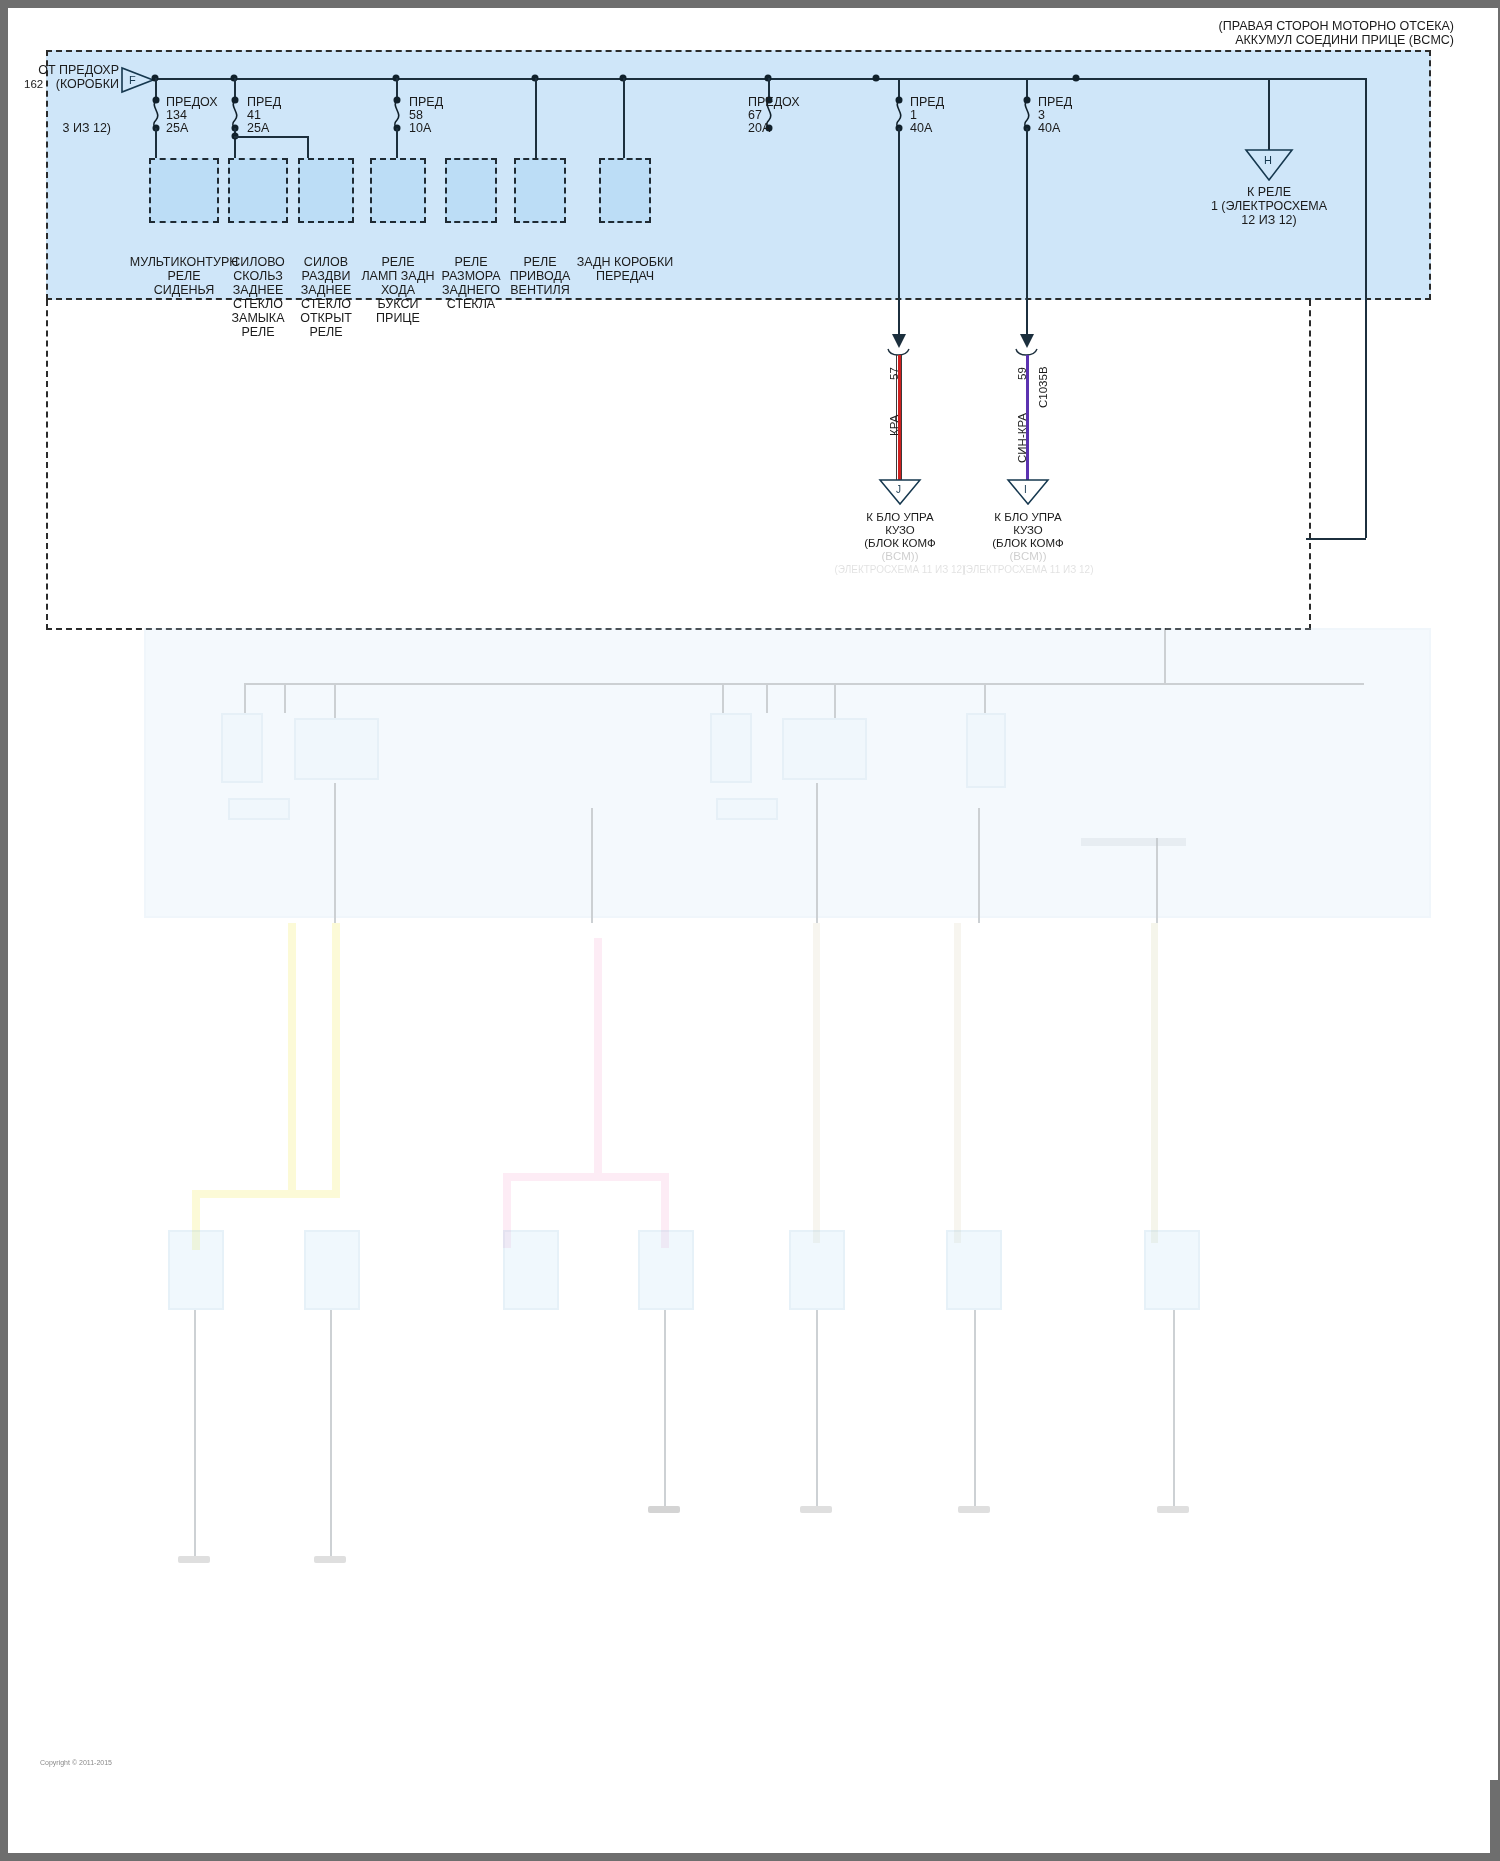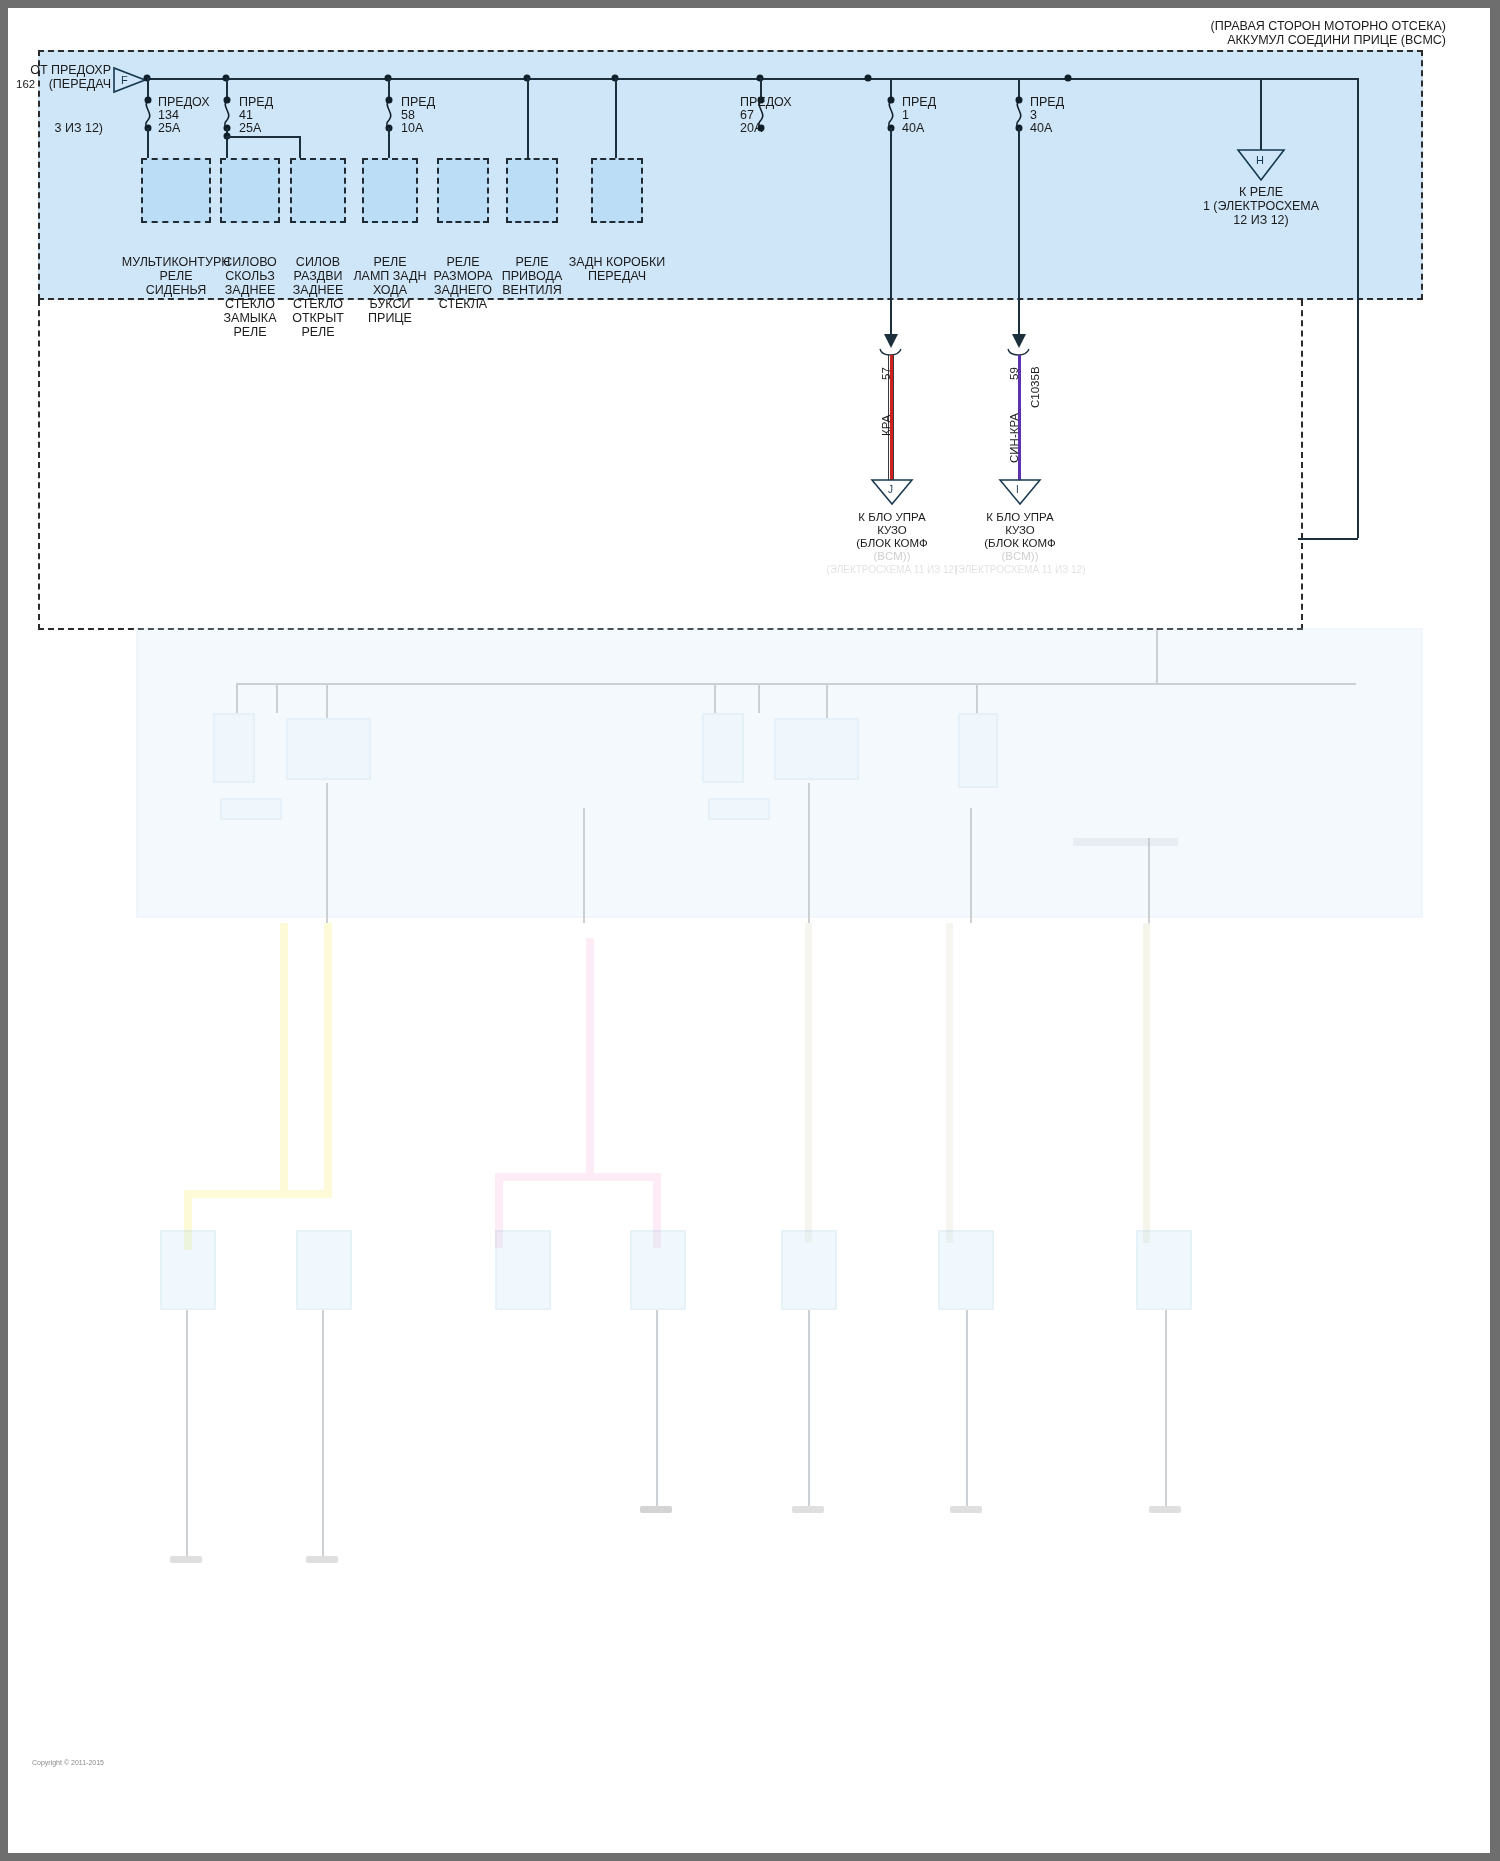--- a/index.html
+++ b/index.html
@@ -6,21 +6,21 @@
   body{font-family:"Liberation Sans","DejaVu Sans",sans-serif;}
   #page{
     position:relative;width:1500px;height:1861px;background:#ffffff;
     overflow:hidden;
   }
   
   #grey-top{position:absolute;left:0;top:0;width:1500px;height:8px;background:#6e6e6e;}
   #grey-left{position:absolute;left:0;top:0;width:8px;height:1861px;background:#6e6e6e;}
   #grey-right{position:absolute;right:0;top:0;width:10px;height:1861px;background:#6e6e6e;}
   #grey-bottom{position:absolute;left:0;bottom:0;width:1500px;height:8px;background:#6e6e6e;}
-  #sheet{position:absolute;left:8px;top:8px;width:1482px;height:1772px;background:#fff;}
+  #sheet{position:absolute;left:16px;top:8px;width:1482px;height:1772px;background:#fff;}
 
   .txt{position:absolute;white-space:pre;color:#1b1b1b;font-size:12.5px;line-height:13.5px;}
   .txt.c{text-align:center;transform:translateX(-50%);}
   .txt.r{text-align:right;transform:translateX(-100%);}
   .small{font-size:11.5px;line-height:13px;}
   .tiny{font-size:10px;line-height:11px;}
 
   
   .module{
     position:absolute;background:#cfe6f9;border:2px dashed #2b2b2b;
@@ -61,21 +61,21 @@
   <div id="sheet">
 
     <div class="txt r" style="left:1438px;top:12px;">(ПРАВАЯ СТОРОН МОТОРНО ОТСЕКА)</div>
     <div class="txt r" style="left:1438px;top:26px;">АККУМУЛ СОЕДИНИ ПРИЦЕ (BCMC)</div>
 
     <div class="module" style="left:30px;top:42px;width:1385px;height:250px;"></div>
 
     <div style="position:absolute;left:30px;top:292px;width:1265px;height:330px;border-left:2px dashed #2b2b2b;border-right:2px dashed #2b2b2b;border-bottom:2px dashed #2b2b2b;box-sizing:border-box;"></div>
 
     <div class="txt r" style="left:103px;top:56px;">ОТ ПРЕДОХР</div>
-    <div class="txt r" style="left:103px;top:70px;">(ПЕРЕДАЧ</div>
+    <div class="txt r" style="left:103px;top:70px;">(КОРОБКИ</div>
     <div class="txt r" style="left:95px;top:84px;margin-top:30px;">3 ИЗ 12)</div>
     <div class="txt small" style="left:8px;top:70px;">162</div>
 
     <svg style="position:absolute;left:104px;top:58px;" width="34" height="28">
       <polygon points="2,2 2,26 33,14" fill="#cfe6f9" stroke="#16384f" stroke-width="1.6"></polygon>
       <text x="9" y="18" font-family="Liberation Sans, sans-serif" font-size="11" fill="#16384f">F</text>
     </svg>
 
     <div class="w wh" style="left:137px;top:70px;width:1213px;"></div>
 

